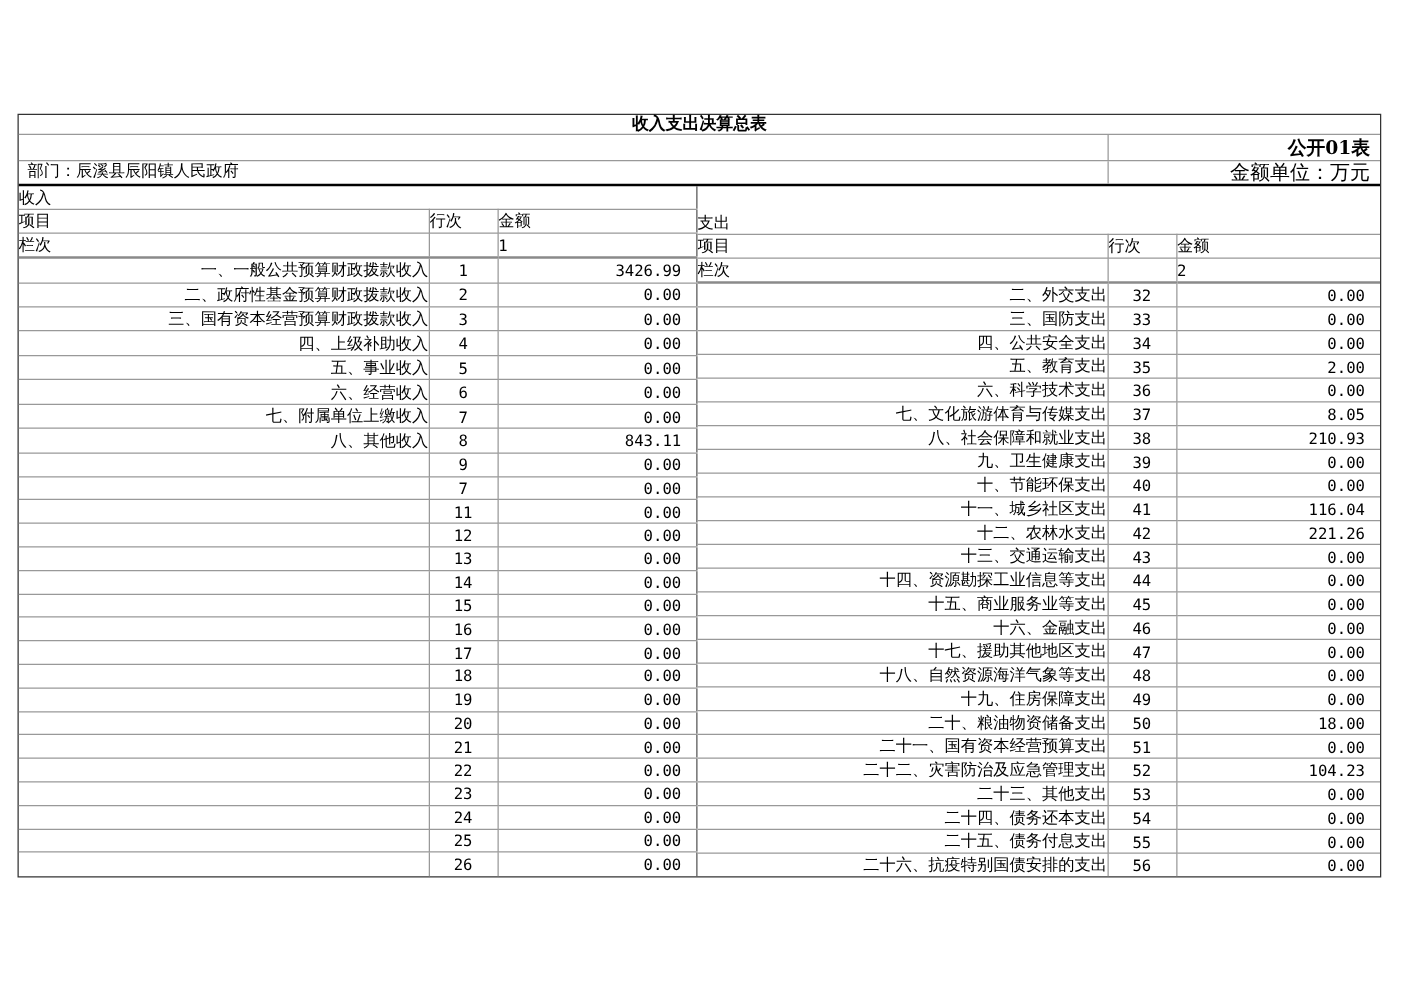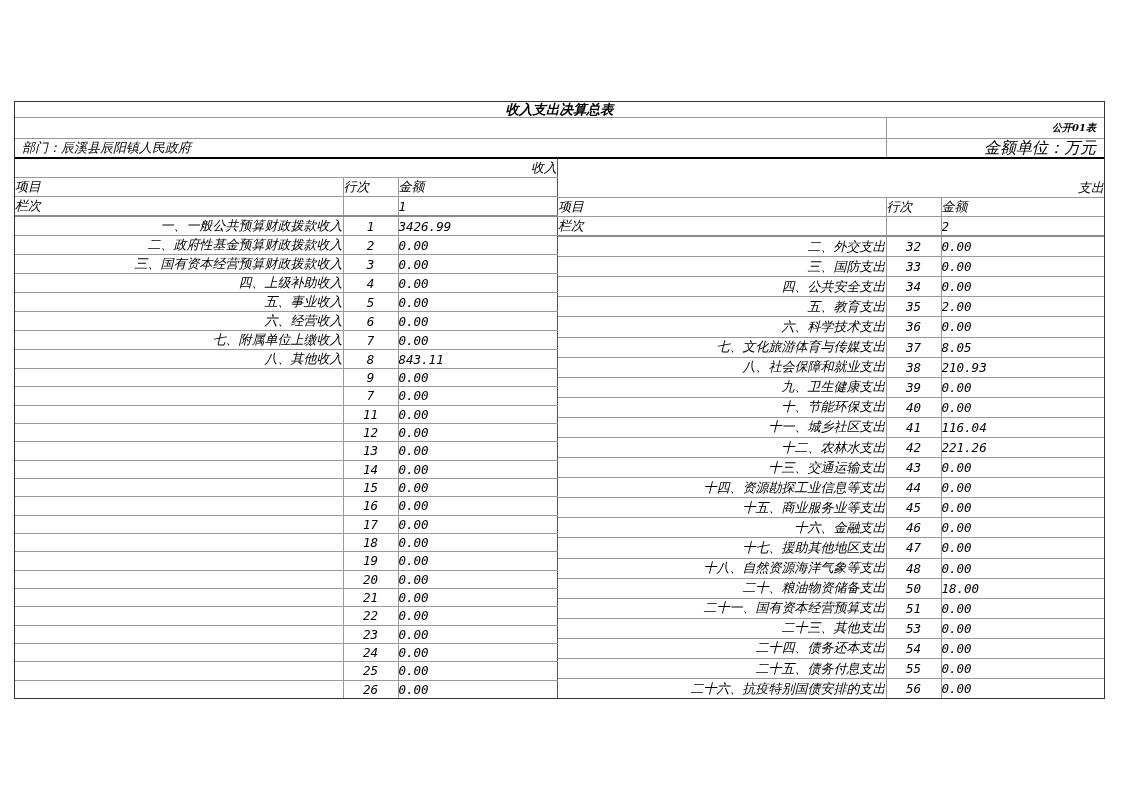--- a/index.html
+++ b/index.html
@@ -5,66 +5,65 @@
   html, body { margin: 0; padding: 0; }
   body {
     width: 1122px; height: 793px;
     background: #ffffff;
     font-family: "DejaVu Serif", "Liberation Serif", serif;
     color: #000;
     overflow: hidden;
   }
   .page { position: relative; width: 1122px; height: 793px; background: #fff; }
   .doc {
-    position: absolute; left: 14px; top: 101px;
+    position: absolute; left: 14px; top: 91px;
     width: 1089px; border: 1px solid #333;
     background: #fff;
-    font-style: italic;
   }
   .title-row {
     height: 15px; line-height: 15px;
     text-align: center; font-weight: bold; font-size: 13.5px;
     border-bottom: 1px solid #999;
   }
   .meta-row { display: flex; border-bottom: 1px solid #999; }
   .meta-row.r1 { height: 20px; line-height: 20px; }
   .meta-row.r2 { height: 18px; line-height: 18px; border-bottom: none; }
   .meta-left { flex: 1 1 auto; padding-left: 7px; font-size: 13px; }
   .meta-right {
     width: 209px; flex: 0 0 209px;
     border-left: 1px solid #999;
     text-align: right; padding-right: 8px; font-size: 16px;
   }
-  .meta-right.bold { font-weight: bold; font-size: 10px; }
+  .meta-right.bold { font-weight: bold; font-size: 15px; }
   .grid { display: flex; border-top: 2px solid #000; }
   table.half { border-collapse: collapse; table-layout: fixed; }
   table.half.left  { width: 543px; }
   table.half.right { width: 546px; margin-top: 20px; }
   table.half.left  { border-right: 1px solid #555; }
   th, td {
     border: 1px solid #999;
     font-weight: normal; font-size: 13px;
     padding: 0; overflow: hidden; white-space: nowrap;
     vertical-align: middle;
   }
   
   table.half tr > *:first-child { border-left: none; }
   table.half tr > *:last-child  { border-right: none; }
   table.half thead tr:first-child > * { border-top: none; }
   table.half tbody tr:last-child > *  { border-bottom: none; }
   thead tr.sec   { height: 18px; }
   thead tr.cols  { height: 18px; }
   thead tr.lanes { height: 17px; }
   thead tr.lanes > * { border-bottom: 2px solid #8a8a8a; }
-  th.section { text-align: right; }
+  th.section { text-align: left; }
   th.c-item, th.c-line, th.c-amount { text-align: left; }
   tbody tr { height: 18.34px; }
   td.c-item  { text-align: right; padding-left: 6px; }
   td.c-line  { text-align: center; }
-  td.c-amount{ text-align: left; padding-right: 0; }
+  td.c-amount{ text-align: right; padding-right: 12px; }
   .num { font-family: "DejaVu Sans Mono", "Liberation Mono", monospace; font-size: 12.5px; }
   col.item   { width: 328px; }
   col.line   { width: 55px; }
 </style>
 </head>
 <body>
 
 <div class="page">
   <div class="doc">
 
@@ -338,30 +337,40 @@
     <td class="c-item">十七、援助其他地区支出</td>
     <td class="c-line num">47</td>
     <td class="c-amount num">0.00</td>
   </tr>
             <tr>
     <td class="c-item">十八、自然资源海洋气象等支出</td>
     <td class="c-line num">48</td>
     <td class="c-amount num">0.00</td>
   </tr>
             <tr>
+    <td class="c-item">十九、住房保障支出</td>
+    <td class="c-line num">49</td>
+    <td class="c-amount num">0.00</td>
+  </tr>
+            <tr>
     <td class="c-item">二十、粮油物资储备支出</td>
     <td class="c-line num">50</td>
     <td class="c-amount num">18.00</td>
   </tr>
             <tr>
     <td class="c-item">二十一、国有资本经营预算支出</td>
     <td class="c-line num">51</td>
     <td class="c-amount num">0.00</td>
   </tr>
             <tr>
+    <td class="c-item">二十二、灾害防治及应急管理支出</td>
+    <td class="c-line num">52</td>
+    <td class="c-amount num">104.23</td>
+  </tr>
+            <tr>
     <td class="c-item">二十三、其他支出</td>
     <td class="c-line num">53</td>
     <td class="c-amount num">0.00</td>
   </tr>
             <tr>
     <td class="c-item">二十四、债务还本支出</td>
     <td class="c-line num">54</td>
     <td class="c-amount num">0.00</td>
   </tr>
             <tr>

